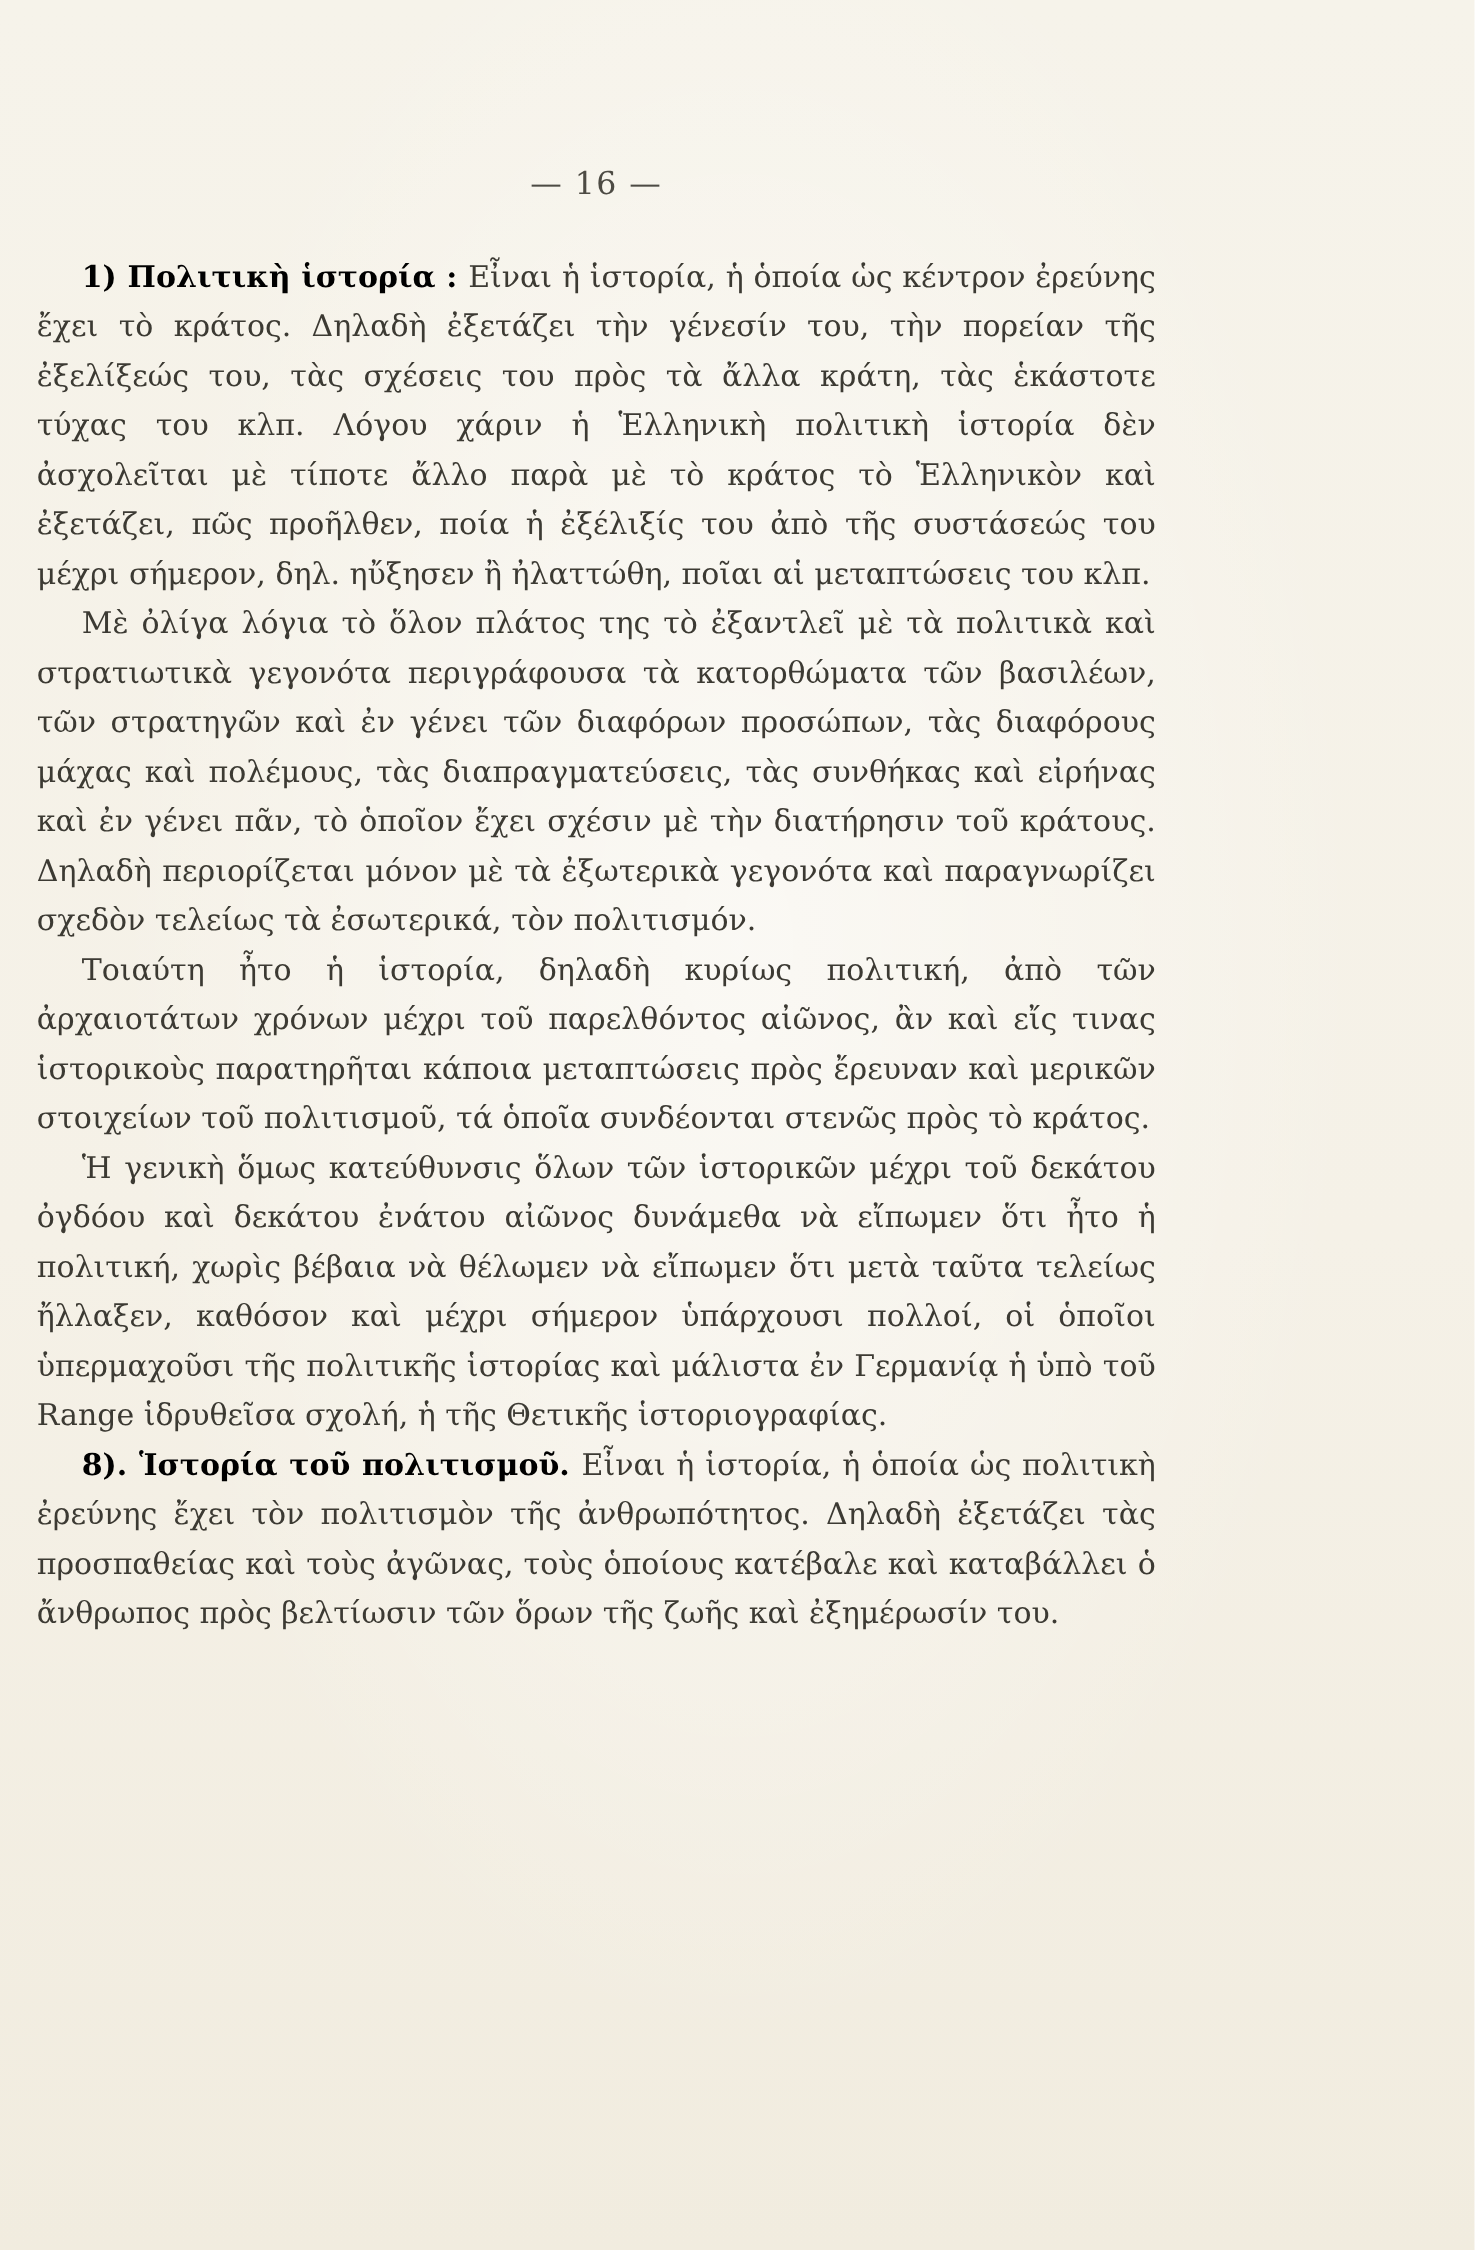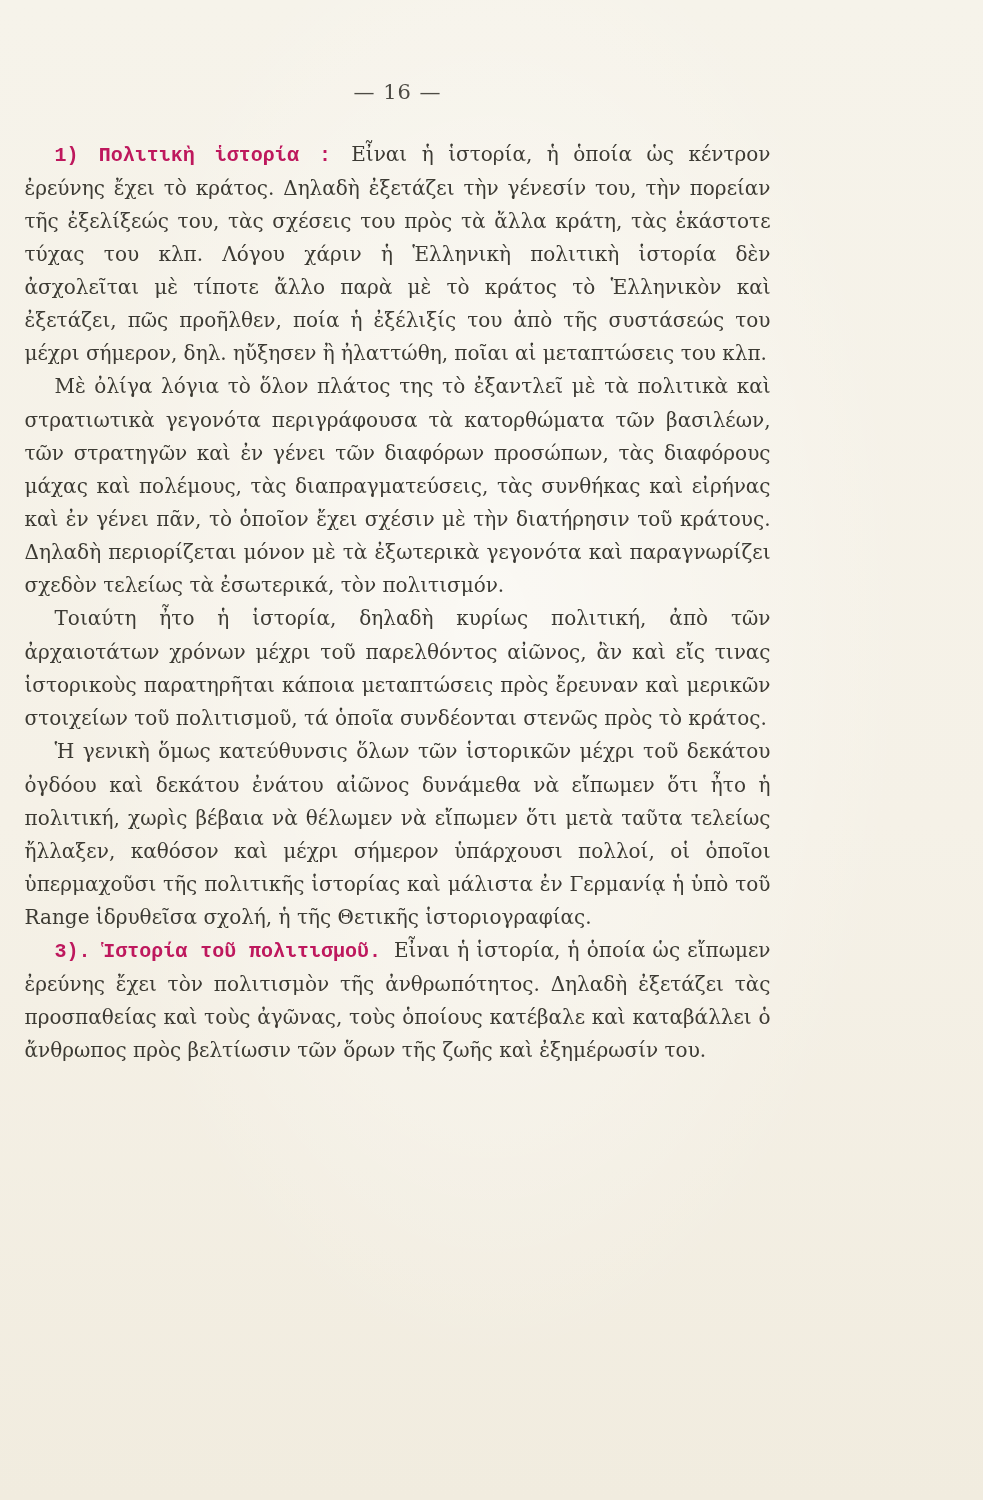--- a/index.html
+++ b/index.html
@@ -12,21 +12,21 @@
     background:
       radial-gradient(ellipse at 50% 42%, rgba(255,255,255,0.55) 0%, rgba(255,255,255,0) 60%),
       linear-gradient(180deg, #f6f3ea 0%, #f5f1e7 55%, #f1ecdf 100%);
     font-family: "DejaVu Serif", "Liberation Serif", serif;
     overflow: hidden;
   }
   .page {
     width: 795px;
     height: 1500px;
     box-sizing: border-box;
-    padding-top: 80px;
+    padding-top: 110px;
   }
   .page-number {
     text-align: center;
     font-size: 21px;
     color: #4d4b44;
     letter-spacing: 1px;
     margin-bottom: 34px;
   }
   .content {
     width: 746px;
@@ -36,22 +36,21 @@
     line-height: 33px;
     text-align: justify;
     text-justify: inter-word;
   }
   .content p {
     margin: 0;
     text-indent: 30px;
   }
   .lead {
     font-weight: bold;
-    color: #be185d;
-    font-family: Liberation Mono, monospace;
+    color: #000000;
   }
 </style>
 </head>
 <body>
 
 <div class="page">
   <div class="page-number">— 16 —</div>
 
   <div class="content">
     <p>
@@ -60,16 +59,16 @@
     <p>
       <span class="lead"></span><span>Μὲ ὀλίγα λόγια τὸ ὅλον πλάτος της τὸ ἐξαντλεῖ μὲ τὰ πολιτικὰ καὶ στρατιωτικὰ γεγονότα περιγράφουσα τὰ κατορθώματα τῶν βασιλέων, τῶν στρατηγῶν καὶ ἐν γένει τῶν διαφόρων προσώπων, τὰς διαφόρους μάχας καὶ πολέμους, τὰς διαπραγματεύσεις, τὰς συνθήκας καὶ εἰρήνας καὶ ἐν γένει πᾶν, τὸ ὁποῖον ἔχει σχέσιν μὲ τὴν διατήρησιν τοῦ κράτους. Δηλαδὴ περιορίζεται μόνον μὲ τὰ ἐξωτερικὰ γεγονότα καὶ παραγνωρίζει σχεδὸν τελείως τὰ ἐσωτερικά, τὸν πολιτισμόν.</span>
     </p>
     <p>
       <span class="lead"></span><span>Τοιαύτη ἦτο ἡ ἱστορία, δηλαδὴ κυρίως πολιτική, ἀπὸ τῶν ἀρχαιοτάτων χρόνων μέχρι τοῦ παρελθόντος αἰῶνος, ἂν καὶ εἴς τινας ἱστορικοὺς παρατηρῆται κάποια μεταπτώσεις πρὸς ἔρευναν καὶ μερικῶν στοιχείων τοῦ πολιτισμοῦ, τά ὁποῖα συνδέονται στενῶς πρὸς τὸ κράτος.</span>
     </p>
     <p>
       <span class="lead"></span><span>Ἡ γενικὴ ὅμως κατεύθυνσις ὅλων τῶν ἱστορικῶν μέχρι τοῦ δεκάτου ὀγδόου καὶ δεκάτου ἐνάτου αἰῶνος δυνάμεθα νὰ εἴπωμεν ὅτι ἦτο ἡ πολιτική, χωρὶς βέβαια νὰ θέλωμεν νὰ εἴπωμεν ὅτι μετὰ ταῦτα τελείως ἤλλαξεν, καθόσον καὶ μέχρι σήμερον ὑπάρχουσι πολλοί, οἱ ὁποῖοι ὑπερμαχοῦσι τῆς πολιτικῆς ἱστορίας καὶ μάλιστα ἐν Γερμανίᾳ ἡ ὑπὸ τοῦ Range ἱδρυθεῖσα σχολή, ἡ τῆς Θετικῆς ἱστοριογραφίας.</span>
     </p>
     <p>
-      <span class="lead">3). Ἱστορία τοῦ πολιτισμοῦ. </span><span>Εἶναι ἡ ἱστορία, ἡ ὁποία ὡς εἴπωμεν ἐρεύνης ἔχει τὸν πολιτισμὸν τῆς ἀνθρωπότητος. Δηλαδὴ ἐξετάζει τὰς προσπαθείας καὶ τοὺς ἀγῶνας, τοὺς ὁποίους κατέβαλε καὶ καταβάλλει ὁ ἄνθρωπος πρὸς βελτίωσιν τῶν ὅρων τῆς ζωῆς καὶ ἐξημέρωσίν του.</span>
+      <span class="lead">8). Ἱστορία τοῦ πολιτισμοῦ. </span><span>Εἶναι ἡ ἱστορία, ἡ ὁποία ὡς πολιτικὴ ἐρεύνης ἔχει τὸν πολιτισμὸν τῆς ἀνθρωπότητος. Δηλαδὴ ἐξετάζει τὰς προσπαθείας καὶ τοὺς ἀγῶνας, τοὺς ὁποίους κατέβαλε καὶ καταβάλλει ὁ ἄνθρωπος πρὸς βελτίωσιν τῶν ὅρων τῆς ζωῆς καὶ ἐξημέρωσίν του.</span>
     </p>
   </div>
 </div>
 
 </body></html>

